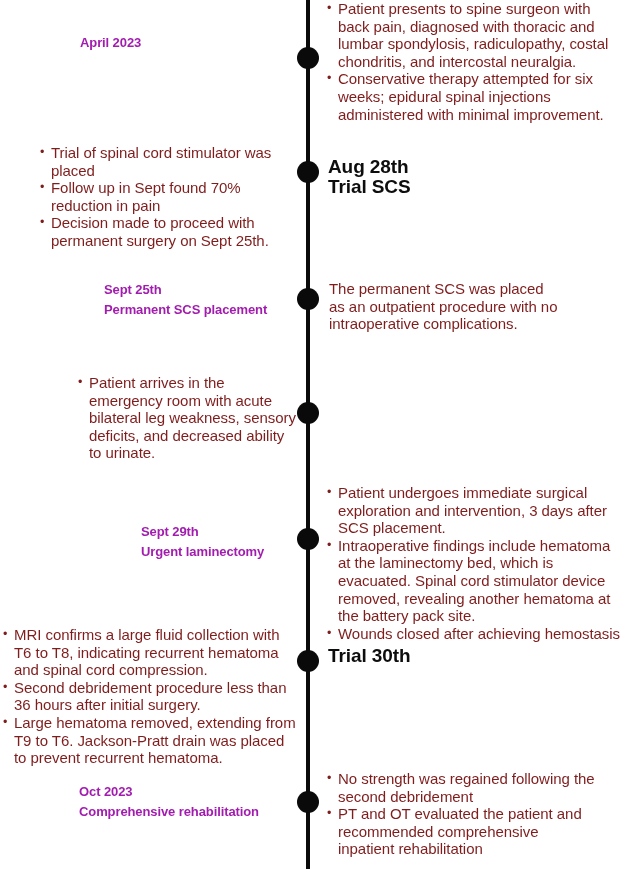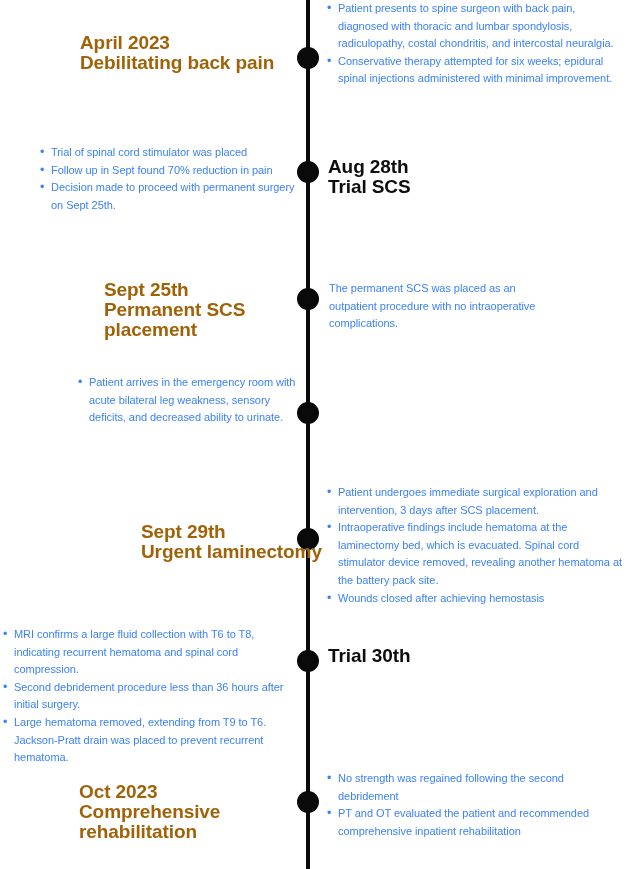--- a/index.html
+++ b/index.html
@@ -37,37 +37,37 @@
     border-radius: 50%;
     background: #0a0a0a;
   }
   
   .tl-block {
     position: absolute;
   }
   .label-left {
     text-align: left;
     font-weight: bold;
-    font-size: 19px;
+    font-size: 13px;
     line-height: 20px;
     letter-spacing: -0.1px;
-    color: #a16207;
+    color: #a21caf;
   }
   .label-right {
     text-align: left;
     font-weight: bold;
     font-size: 19px;
     line-height: 20px;
     letter-spacing: -0.1px;
     color: #0d0d0d;
   }
   .body-text {
-    font-size: 11px;
+    font-size: 15px;
     line-height: 17.6px;
-    color: #3b82f6;
+    color: #7f1d1d;
     letter-spacing: -0.05px;
   }
   .body-text ul {
     margin: 0;
     padding: 0;
     list-style: none;
   }
   .body-text li {
     position: relative;
     padding-left: 11px;
@@ -89,21 +89,20 @@
 <body>
 
 <div id="timeline-root">
 
   <div class="axis-line"></div>
 
   <div class="axis-node" style="top:47px;"></div>
 
   <div class="tl-block label-left" style="left:80px; top:33px; width:214px;">
     <div>April 2023</div>
-    <div>Debilitating back pain</div>
   </div>
 
   <div class="tl-block body-text" style="left:327px; top:0px; width:294px;">
     <ul>
       <li>Patient presents to spine surgeon with back pain, diagnosed with thoracic and lumbar spondylosis, radiculopathy, costal chondritis, and intercostal neuralgia.</li>
       <li>Conservative therapy attempted for six weeks; epidural spinal injections administered with minimal improvement.</li>
     </ul>
   </div>
 
   <div class="axis-node" style="top:161px;"></div>

